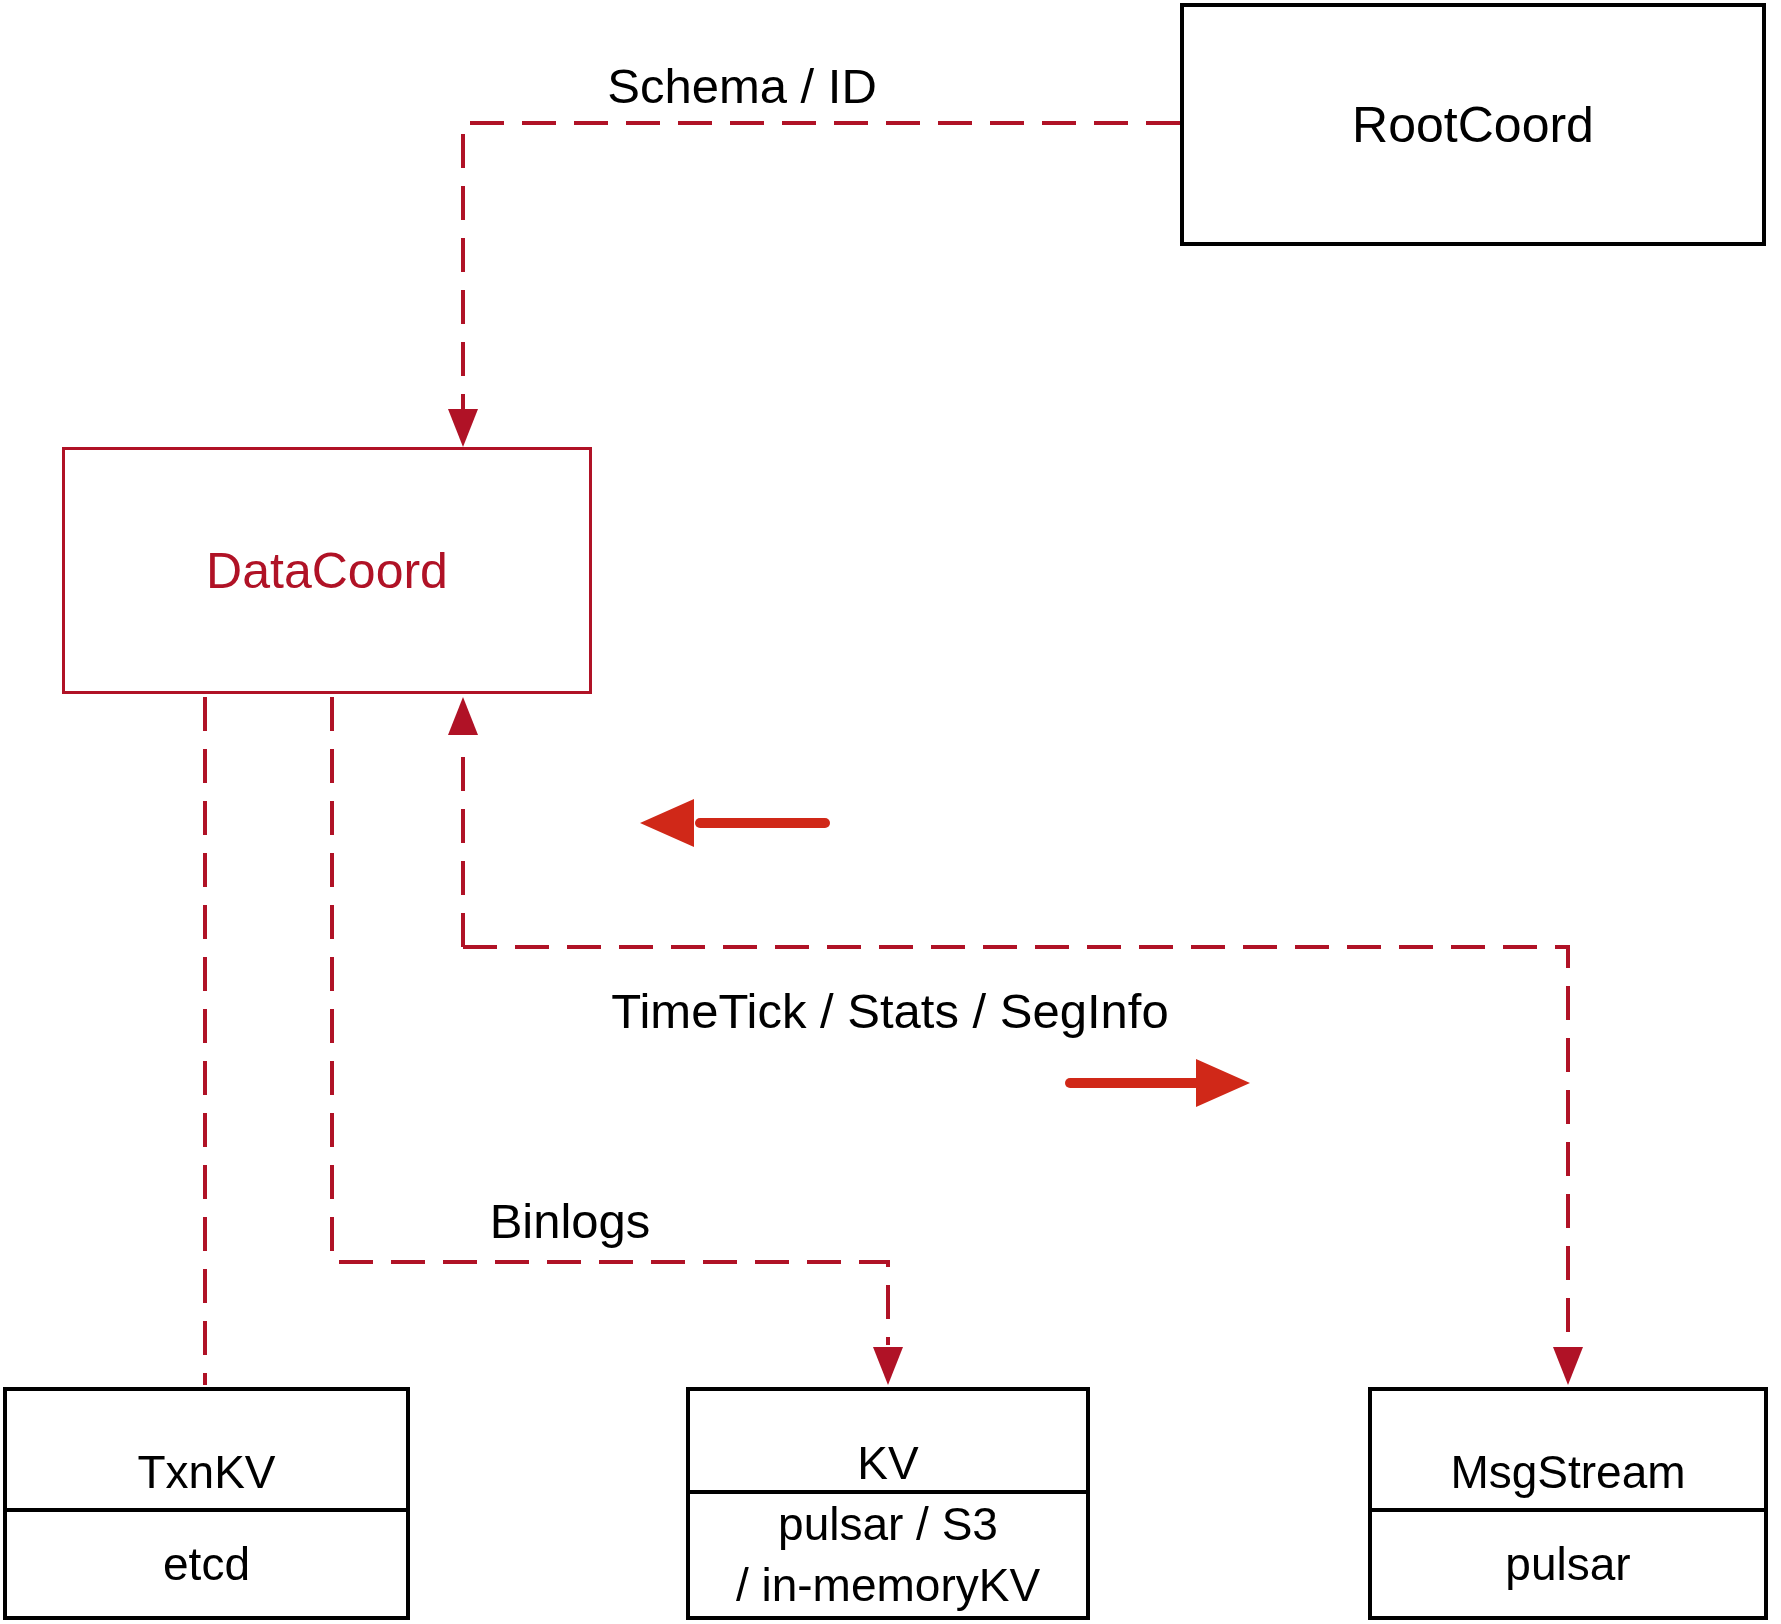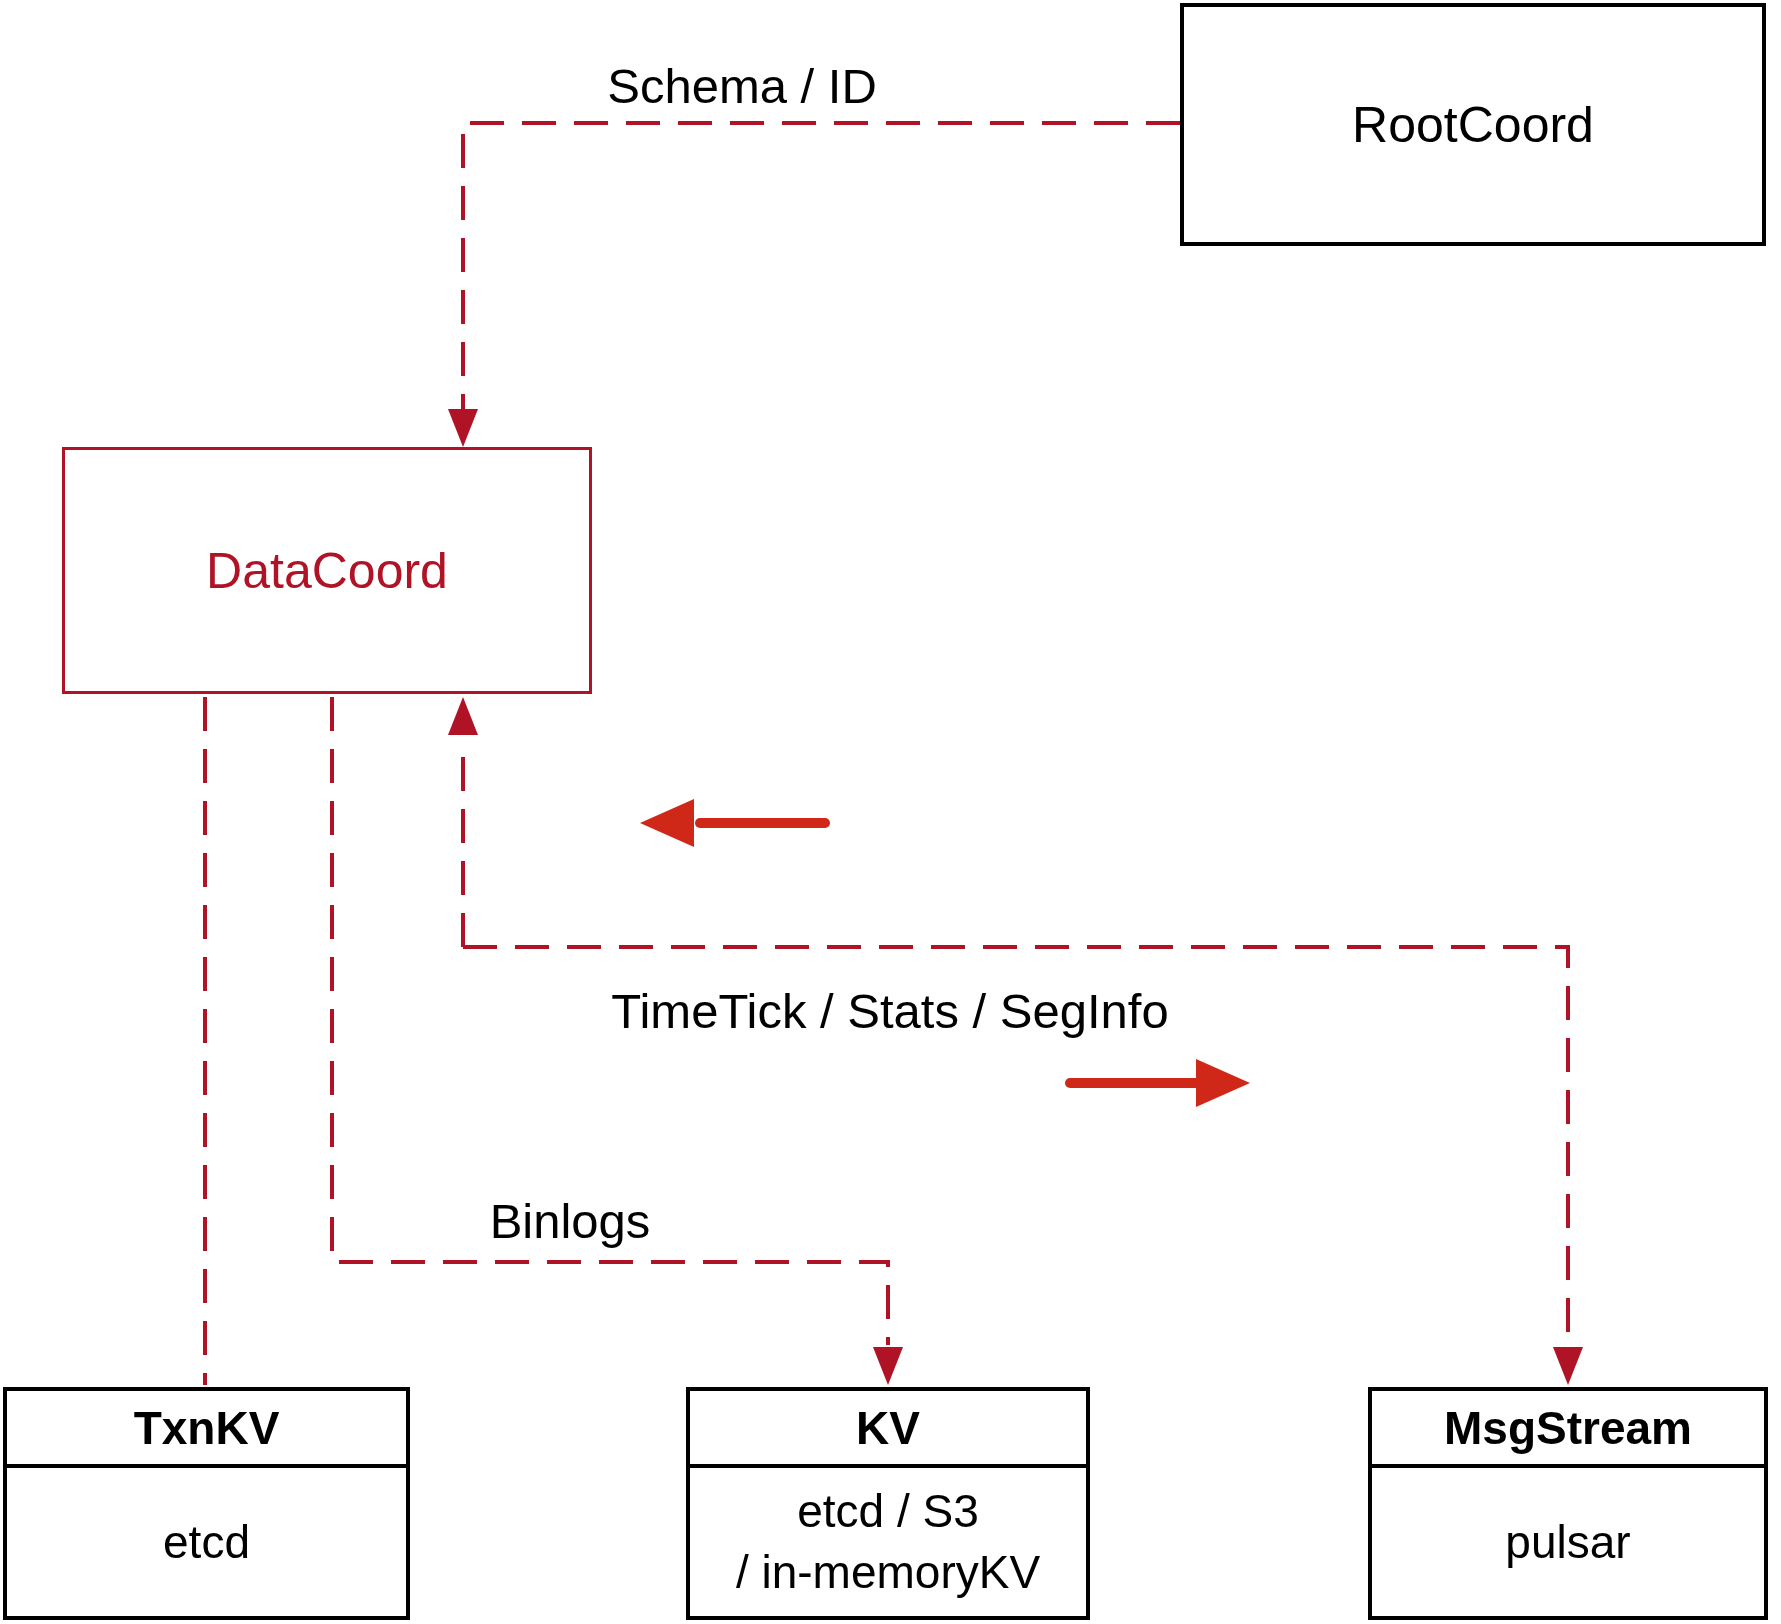--- a/index.html
+++ b/index.html
@@ -65,21 +65,21 @@
     flex-direction: column;
     color: var(--ink);
   }
   .tbox-txnkv { left: 3px; width: 407px; }
   .tbox-kv { left: 686px; width: 404px; }
   .tbox-msgstream { left: 1368px; width: 400px; }
   .tbox-header {
     height: 77px;
     border-bottom: 4px solid var(--ink);
     display: flex; align-items: center; justify-content: center;
-    font-weight: bold; font-size: 46px;
+    font-weight: normal; font-size: 46px; margin-top: 44px;
   }
   .tbox-body {
     flex: 1;
     display: flex; flex-direction: column;
     align-items: center; justify-content: center;
     font-size: 46px; line-height: 61px;
   }
 
   .label {
     position: absolute;
@@ -149,21 +149,21 @@
     <div class="tbox-body">
       <span>etcd</span>
     </div>
   </div>
 
   <div class="tbox tbox-kv">
     <div class="tbox-header">
       <span>KV</span>
     </div>
     <div class="tbox-body">
-      <span>etcd / S3</span>
+      <span>pulsar / S3</span>
       <span>/ in-memoryKV</span>
     </div>
   </div>
 
   <div class="tbox tbox-msgstream">
     <div class="tbox-header">
       <span>MsgStream</span>
     </div>
     <div class="tbox-body">
       <span>pulsar</span>

